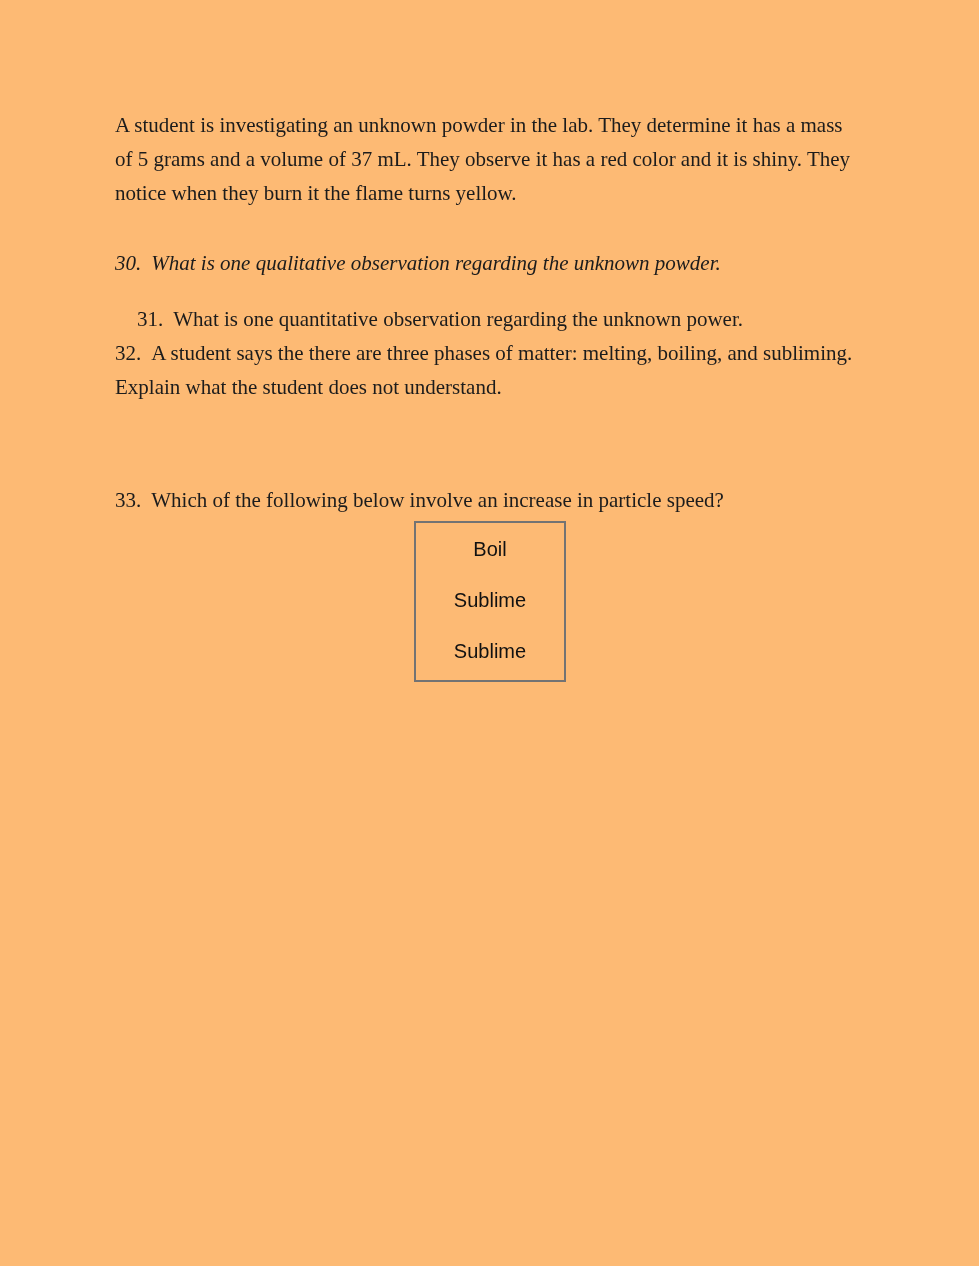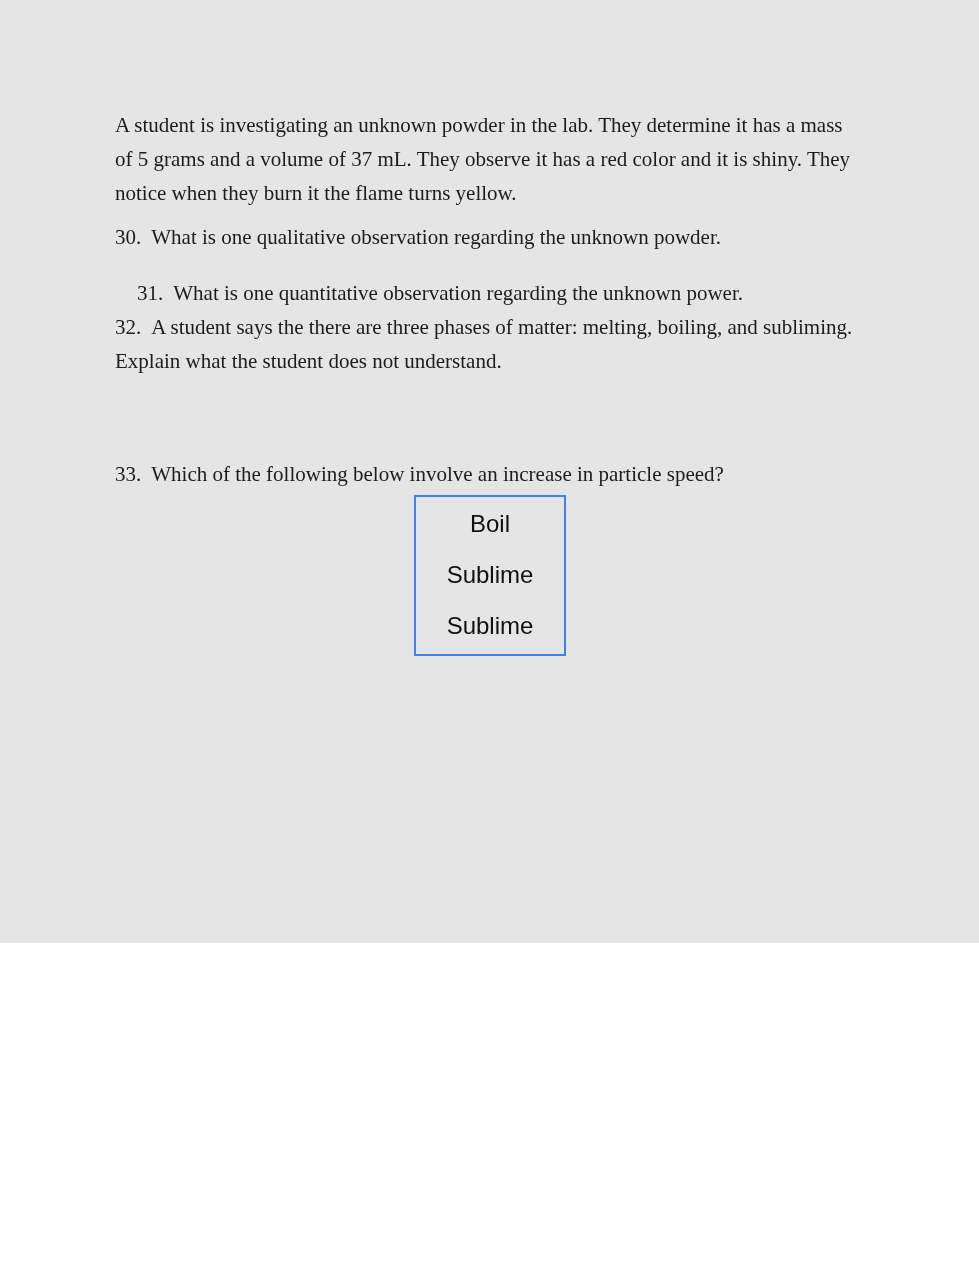--- a/index.html
+++ b/index.html
@@ -3,52 +3,52 @@
 <meta charset="utf-8">
 <style>
   html, body {
     margin: 0;
     padding: 0;
     background: #ffffff;
   }
   .page {
     position: relative;
     width: 979px;
-    height: 943px;
-    background: #e5e5e5;
+    height: 1266px;
+    background: #fdba74;
     overflow: hidden;
     box-sizing: border-box;
     padding: 108px 114px 4px 115px;
     font-family: "Liberation Serif", "DejaVu Serif", serif;
     font-size: 21px;
     line-height: 34px;
     color: #1c1c1c;
   }
   .para {
     margin: 0;
     width: 746px;
   }
   .question {
     margin: 0;
     width: 746px;
   }
   .q-num {
     margin-right: 10px;
   }
-  .q30 { margin-top: 10px; }
+  .q30 { margin-top: 36px; font-style: italic; }
   .q31 { margin-top: 22px; margin-left: 22px; }
   .q32 { }
   .q33 { margin-top: 79px; }
   .answer-box {
     width: 148px;
     margin: 4px auto 0 auto;
-    border: 2px solid #3b82f6;
+    border: 2px solid #737373;
     padding: 1px 0 3px 0;
     font-family: "Liberation Sans", "DejaVu Sans", sans-serif;
-    font-size: 24px;
+    font-size: 20px;
     color: #111111;
   }
   .answer-box .option {
     text-align: center;
     line-height: 51px;
   }
 </style>
 </head>
 <body>
 

